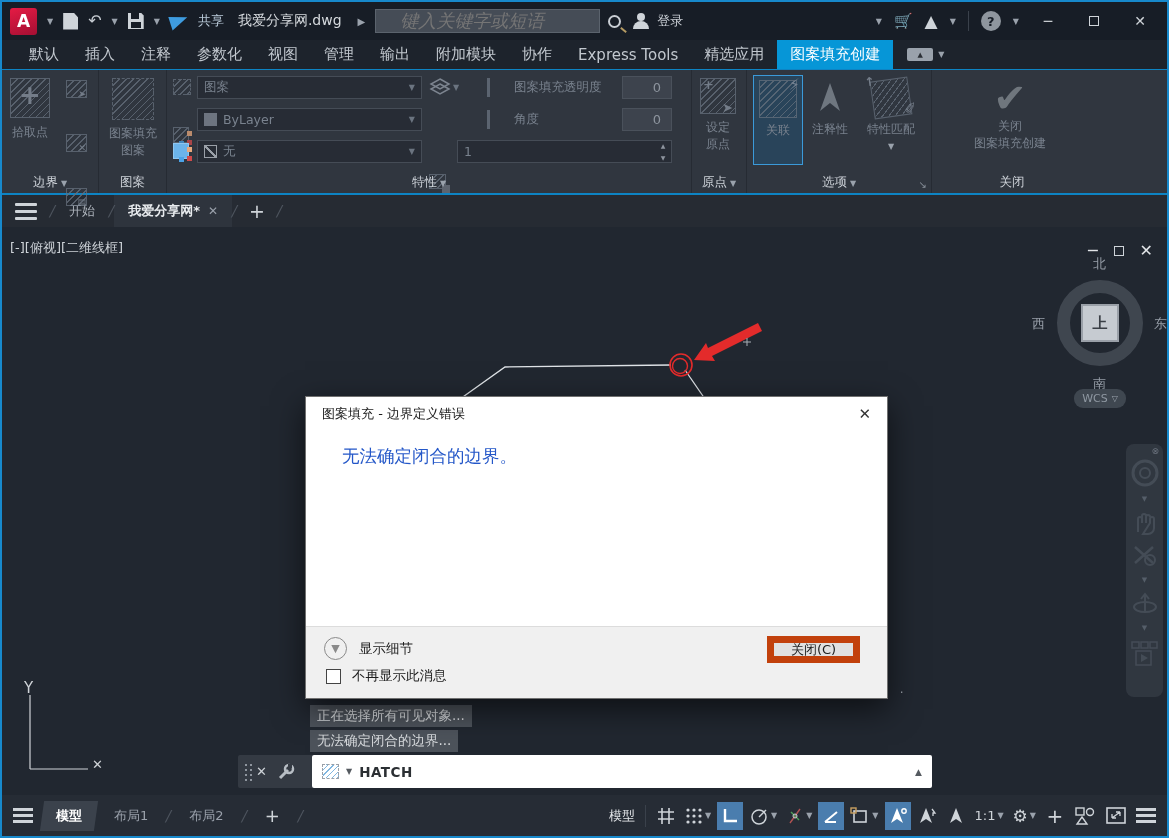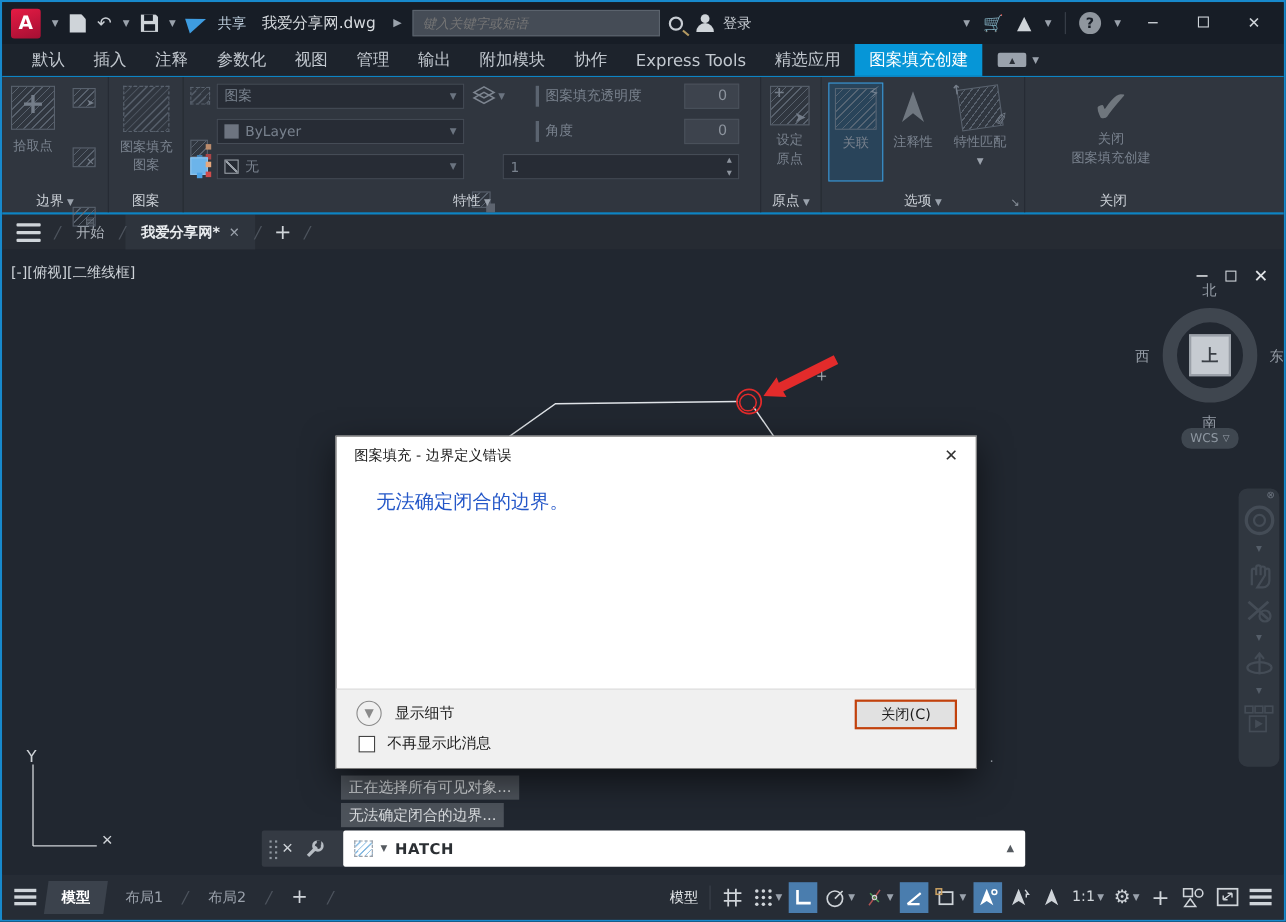--- a/index.html
+++ b/index.html
@@ -21,22 +21,22 @@
   .newfile { width:15px; height:17px; background:#cfd4d9; clip-path:polygon(0 0,70% 0,100% 30%,100% 100%,0 100%); }
   .floppy { width:16px; height:16px; background:#cfd4d9; clip-path:polygon(0 0,85% 0,100% 15%,100% 100%,0 100%); position:relative; }
   .floppy:before { content:""; position:absolute; left:3px; top:0; width:8px; height:6px; background:#171d26; }
   .floppy:after { content:""; position:absolute; left:3px; bottom:1px; width:10px; height:6px; background:#171d26; }
   .plane { width:0; height:0; border-left:18px solid #3e9ce0; border-top:6px solid transparent;
     border-bottom:8px solid transparent; transform:rotate(-18deg); }
   .share-lbl { color:#b9c9d8; }
   .doc-title { margin-left:14px; font-size:14px; color:#d6dade; }
   .expand-right { color:#9aa2ac; font-size:10px; margin-left:16px; }
   .searchbox { margin-left:10px; width:225px; height:24px; background:#454c56;
-    border:1px solid #5b636d; color:#7dd3fc; font-style:italic; font-size:12px;
-    padding:0 8px; outline:none; }
+    border:1px solid #5b636d; color:#7dd3fc; font-style:italic; font-size:18px;
+    padding:0 24px; outline:none; }
   .mag { width:13px; height:13px; border:2px solid #c9ced4; border-radius:50%; position:relative; margin-left:8px; }
   .mag:after { content:""; position:absolute; width:7px; height:2px; background:#b49a62;
     transform:rotate(40deg); left:10px; top:12px; }
   .person { width:16px; height:16px; position:relative; margin-left:12px; }
   .person:before { content:""; position:absolute; left:4px; top:0; width:8px; height:8px; border-radius:50%; background:#cfd4d9; }
   .person:after { content:""; position:absolute; left:0; top:8px; width:16px; height:8px;
     border-radius:8px 8px 0 0; background:#cfd4d9; }
   .t-right { margin-left:auto; display:flex; align-items:center; gap:12px; padding-right:10px; }
   .cart { font-size:15px; color:#c9ced4; }
   .adsk { font-size:17px; color:#cfd4d9; font-weight:bold; }
@@ -68,21 +68,21 @@
   .bigbtn { display:flex; flex-direction:column; align-items:center; font-size:12px; color:#79828e; }
   .ov { position:absolute; font-weight:bold; color:#8b95a2; }
   .mini { width:21px; height:18px; }
   .mini .ov { font-size:9px; right:0; bottom:-2px; }
   .ddrow { position:absolute; height:23px; background:#272c35; border:1px solid #454c56;
     display:flex; align-items:center; font-size:12.5px; color:#79828e; padding:0 6px; }
   .ddrow .dd-caret { margin-left:auto; font-size:8px; color:#6b7480; }
   .valbox { position:absolute; height:23px; background:#3d434d; border:1px solid #4a515b;
     color:#8d949e; font-size:13px; display:flex; align-items:center; justify-content:flex-end; padding:0 10px; }
   .lblbox { position:absolute; height:23px; display:flex; align-items:center; font-size:12.5px;
-    color:#79828e; }
+    color:#79828e;gap:18px; }
   .lblbox .bar { width:3px; height:19px; background:#5b6470; margin-right:6px; }
   .swatch-gray { width:13px; height:13px; background:#6d7480; margin-right:6px; }
   .swatch-none { width:13px; height:13px; border:1px solid #9aa0a8; margin-right:6px;
     background:linear-gradient(45deg, transparent 44%, #9aa0a8 44% 56%, transparent 56%); }
   .spin { position:absolute; right:2px; top:1px; bottom:1px; width:12px; display:flex;
     flex-direction:column; justify-content:space-between; font-size:6px; color:#8d949e; text-align:center; }
   .optbtn { position:absolute; top:5px; width:50px; height:90px; display:flex; flex-direction:column;
     align-items:center; font-size:12px; color:#79828e; padding-top:4px; gap:4px; }
   .optbtn.active { background:rgba(20,110,170,.25); border:1px solid #3b9ad9; }
   .checkmark { font-size:40px; color:#6f767d; line-height:.9; }
@@ -144,22 +144,22 @@
   .dlg-title { height:33px; display:flex; align-items:center; padding:0 16px; font-size:13px; }
   .dlg-x { margin-left:auto; color:#333; font-size:15px; }
   .dlg-heading { color:#2457c8; font-size:17.5px; padding:14px 36px 0; }
   .dlg-body { font-size:13.5px; line-height:1.55; padding:24px 36px 0; }
   .dlg-body + .dlg-body { padding-top:20px; max-width:560px; }
   .dlg-footer { position:absolute; left:0; right:0; bottom:0; height:72px; background:#f0f0f0;
     border-top:1px solid #dcdcdc; }
   .details { position:absolute; left:18px; top:10px; display:flex; align-items:center; gap:12px; font-size:13.5px; }
   .chev-circle { width:23px; height:23px; border:1.5px solid #8a8a8a; border-radius:50%;
     color:#8a8a8a; font-size:11px; display:flex; align-items:center; justify-content:center; }
-  .closebtn { position:absolute; right:17px; top:9px; width:93px; height:27px; background:#e1e1e1;
-    border:2px solid #c2410c; font-size:13px; color:#1b1b1b; display:flex; align-items:center; justify-content:center; }
+  .closebtn { position:absolute; right:27px; top:9px; width:93px; height:27px; background:#e1e1e1;
+    border:7px solid #c2410c; font-size:13px; color:#1b1b1b; display:flex; align-items:center; justify-content:center; }
   .chkrow { position:absolute; left:20px; top:40px; display:flex; align-items:center; gap:11px; font-size:13.5px; }
   .chk { width:15px; height:15px; border:1.5px solid #444; background:#fff; }
 
   
   .statusbar { height:41px; background:#262c35; flex:0 0 auto; display:flex; align-items:center;
     color:#aab0b8; font-size:13px; padding:0 8px; }
   .sb-tabs { display:flex; align-items:center; gap:4px; }
   .sb-tab { padding:6px 14px; color:#9aa1ab; }
   .sb-tab.active { background:#3b424c; color:#fff; font-weight:bold; transform:skewX(-8deg); }
   .sb-tab.active span { display:inline-block; transform:skewX(8deg); }

